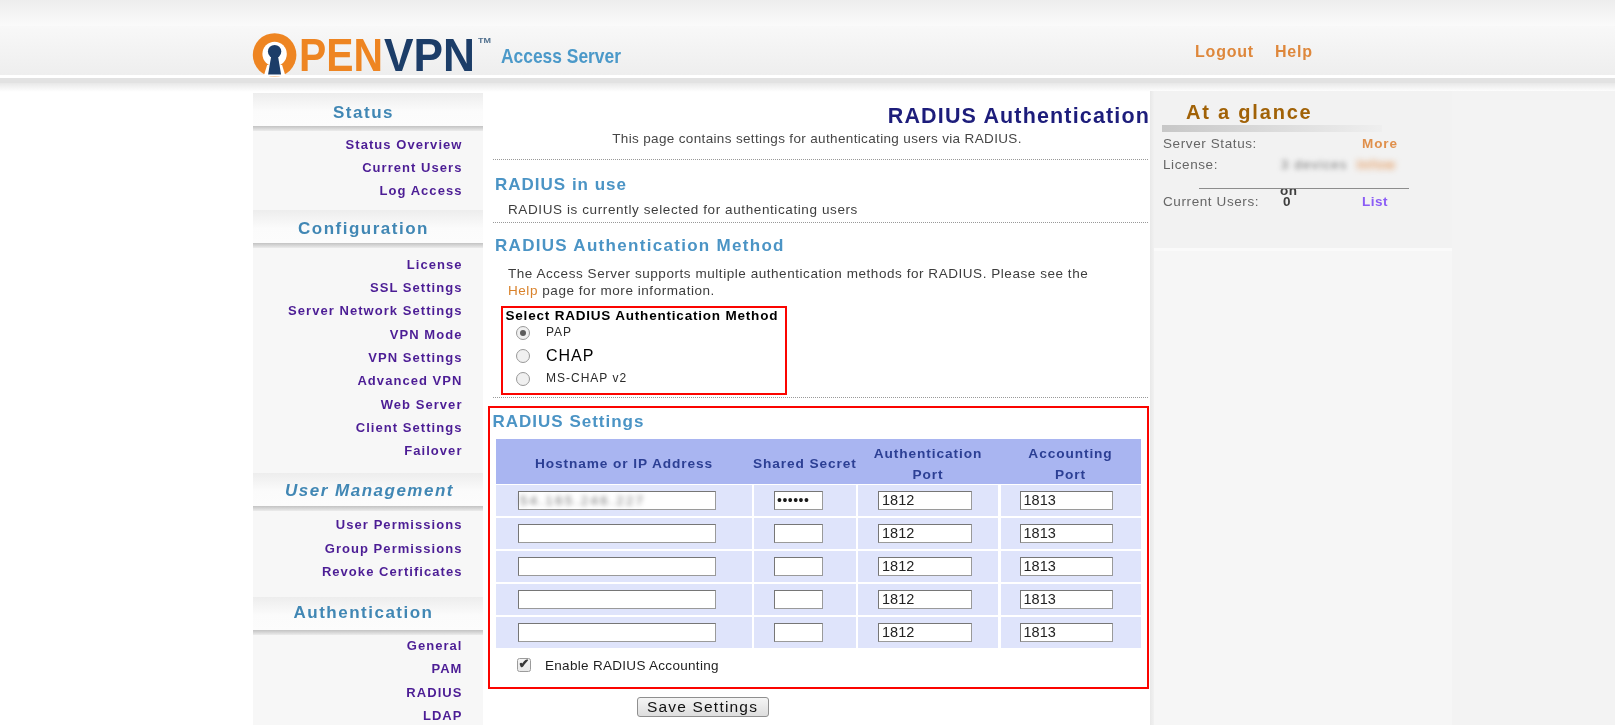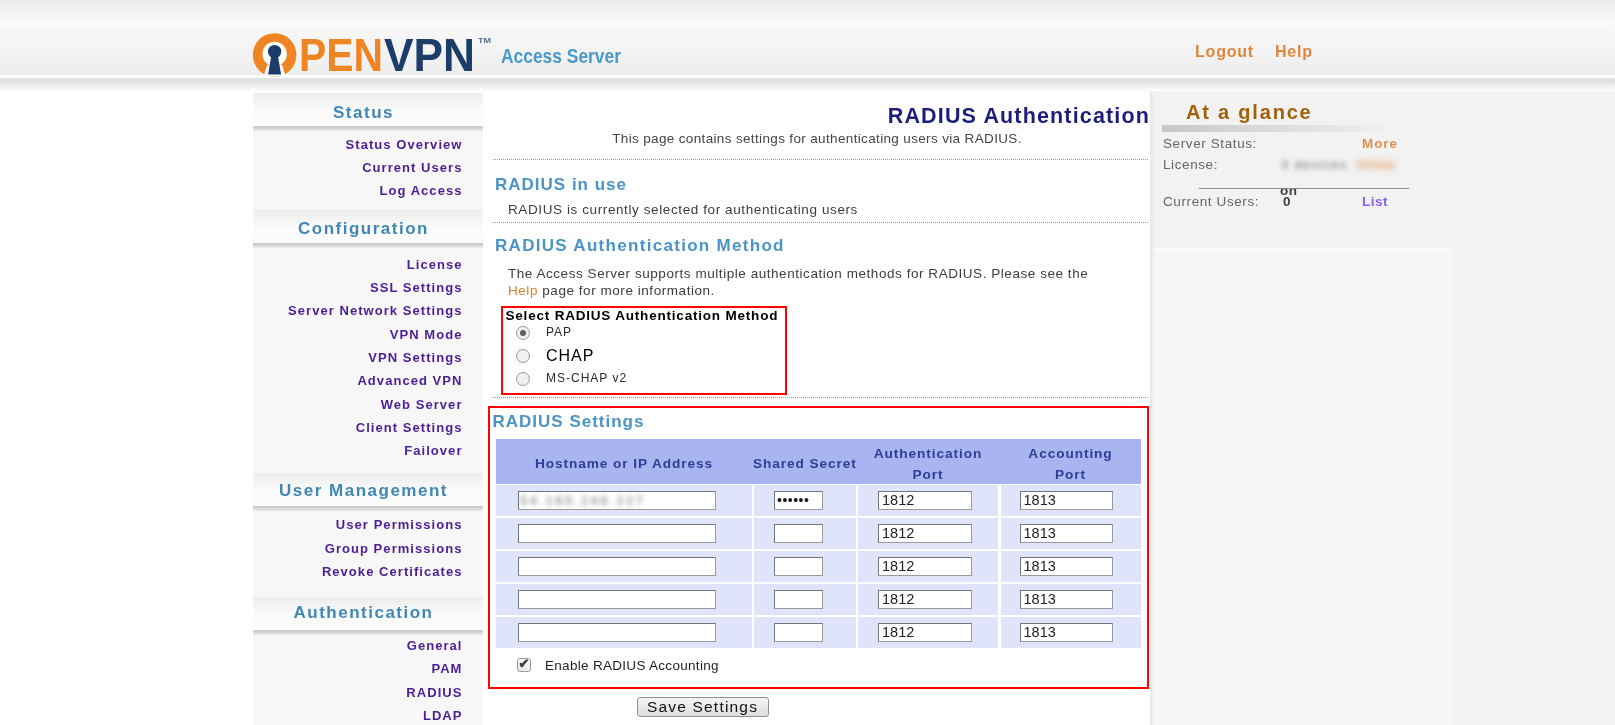--- a/index.html
+++ b/index.html
@@ -45,21 +45,21 @@
 <div class="abs ridge" style="left:253px;top:126px;width:230px;height:5px;"></div>
 <div class="abs band" style="left:253px;top:210px;width:230px;height:33px;"></div>
 <div class="abs ridge" style="left:253px;top:243px;width:230px;height:5px;"></div>
 <div class="abs band" style="left:253px;top:473px;width:230px;height:33px;"></div>
 <div class="abs ridge" style="left:253px;top:506px;width:230px;height:5px;"></div>
 <div class="abs band" style="left:253px;top:597px;width:230px;height:33px;"></div>
 <div class="abs ridge" style="left:253px;top:630px;width:230px;height:5px;"></div>
 
 <div class="abs r shead" style="left:253px;top:103.5px;width:221px;line-height:17px;">Status</div>
 <div class="abs r shead" style="left:253px;top:220px;width:221px;line-height:17px;">Configuration</div>
-<div class="abs r shead" style="left:253px;top:482px;width:221px;line-height:17px;">User Management</div>
+<div class="abs r shead" style="left:259px;top:482px;width:221px;line-height:17px;font-style:italic;">User Management</div>
 <div class="abs r shead" style="left:253px;top:603.5px;width:221px;line-height:17px;">Authentication</div>
 
 <div class="abs r lnk" style="left:253px;top:138px;width:209.5px;line-height:13px;">Status Overview</div>
 <div class="abs r lnk" style="left:253px;top:161px;width:209.5px;line-height:13px;">Current Users</div>
 <div class="abs r lnk" style="left:253px;top:184px;width:209.5px;line-height:13px;">Log Access</div>
 
 <div class="abs r lnk" style="left:253px;top:258px;width:209.5px;line-height:13px;">License</div>
 <div class="abs r lnk" style="left:253px;top:281px;width:209.5px;line-height:13px;">SSL Settings</div>
 <div class="abs r lnk" style="left:253px;top:304px;width:209.5px;line-height:13px;">Server Network Settings</div>
 <div class="abs r lnk" style="left:253px;top:328px;width:209.5px;line-height:13px;">VPN Mode</div>

